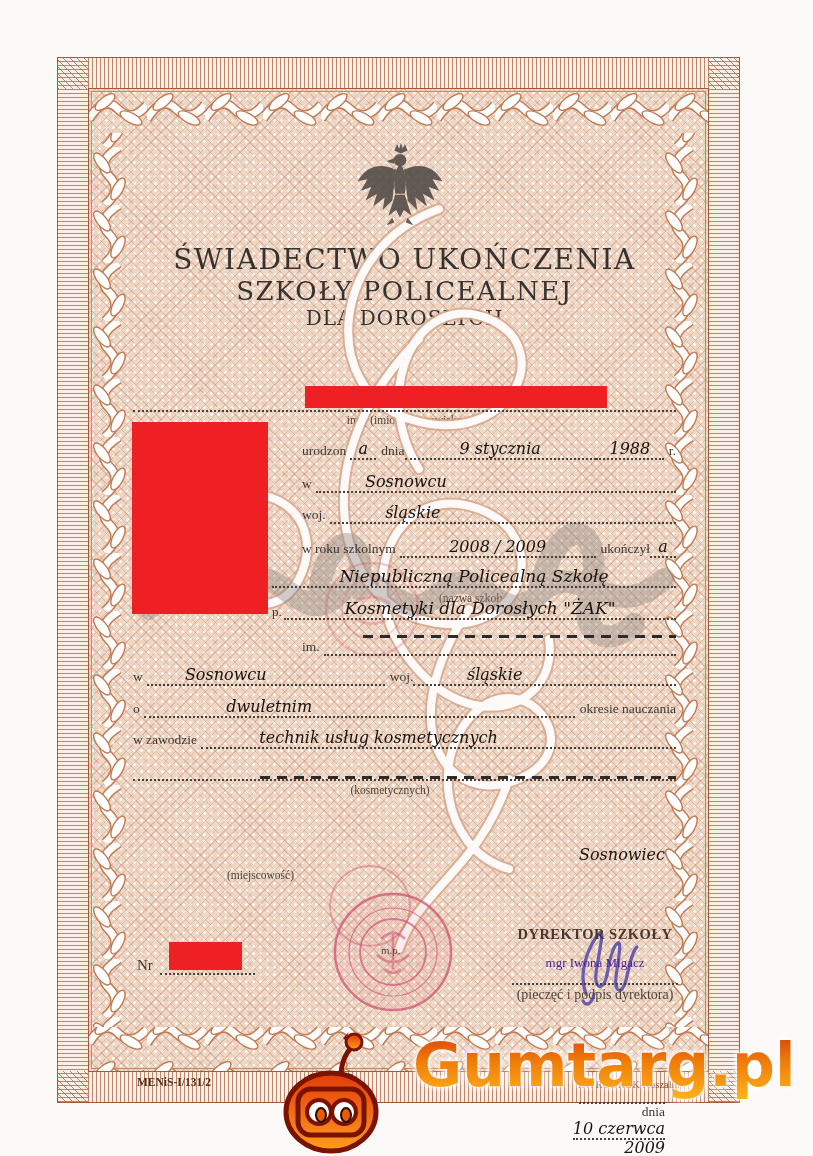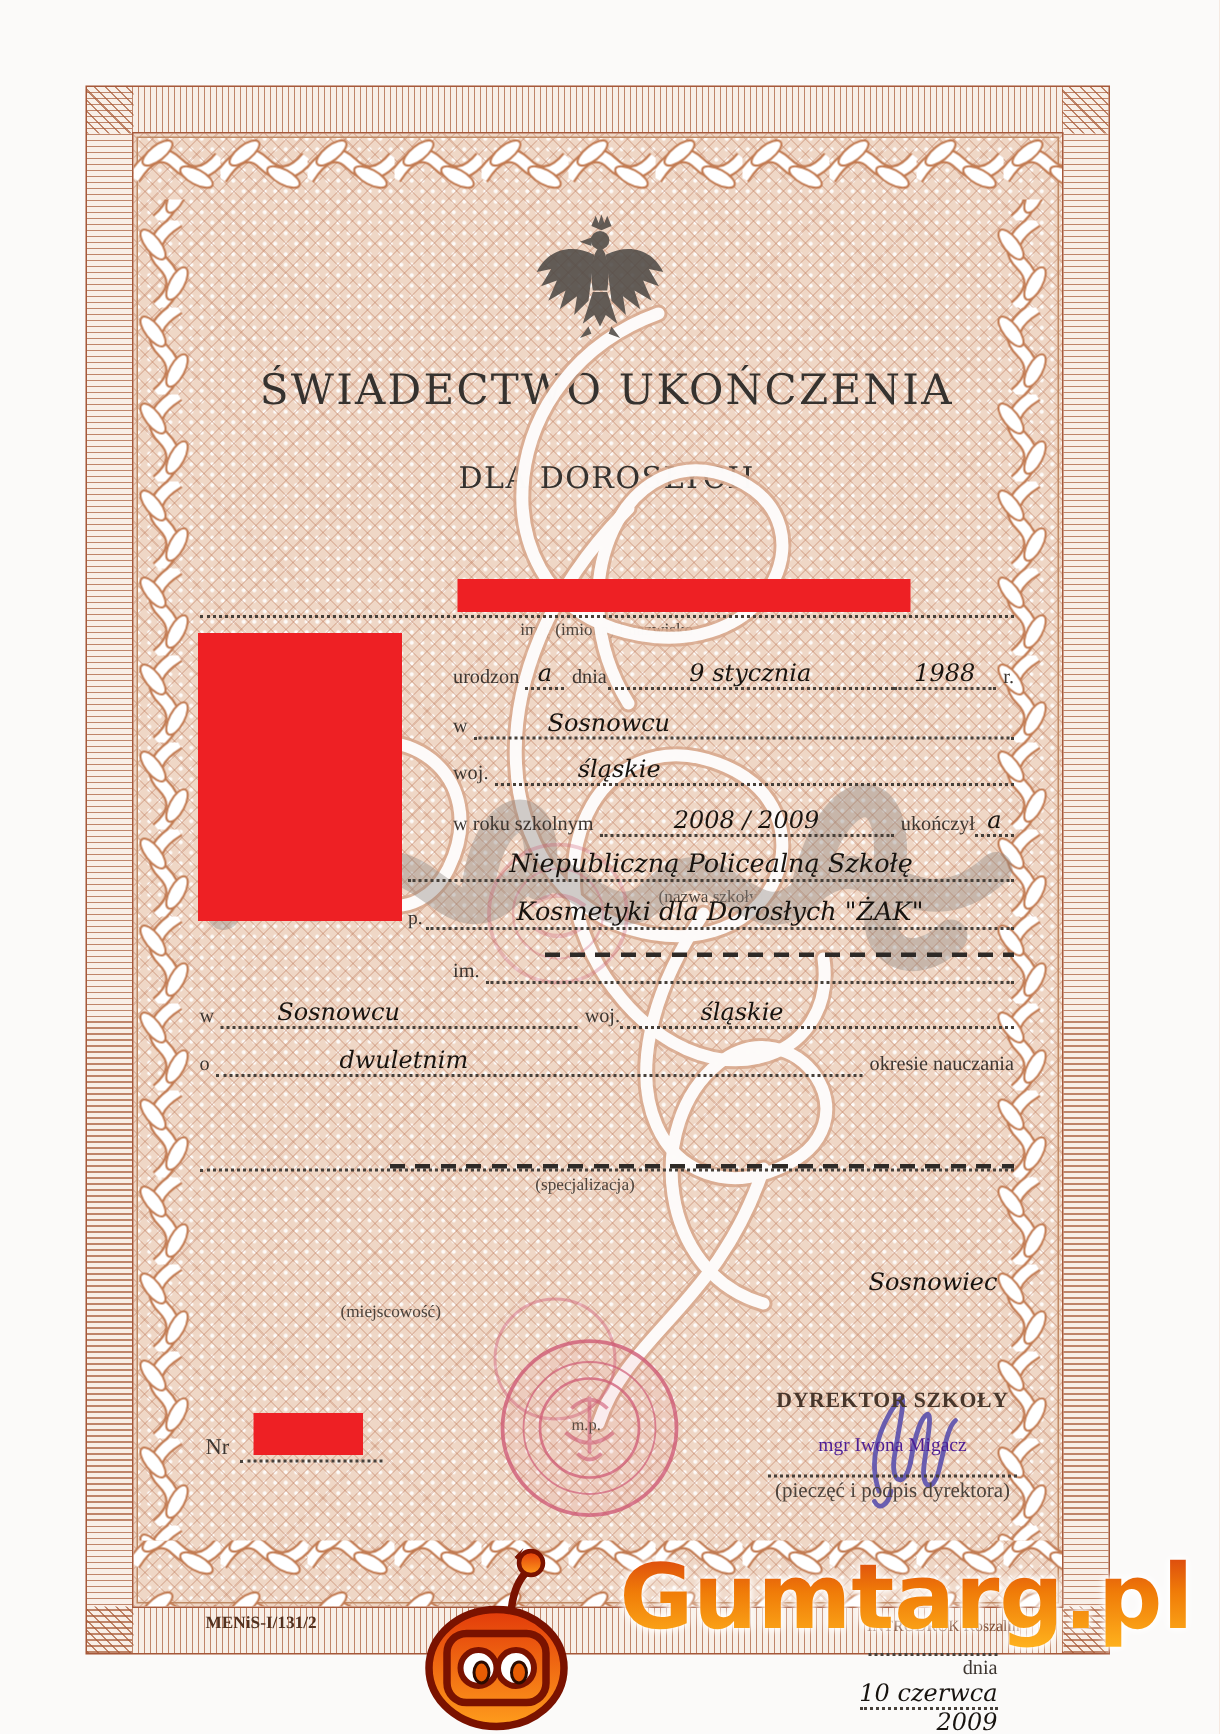--- a/index.html
+++ b/index.html
@@ -166,20 +166,21 @@
       <path d="M44,18 l-8,3 8,3 z"></path>
       <path d="M50,24 C44,30 43,42 45,55 L55,55 C57,42 56,30 50,24 z"></path>
       <path d="M46,30 C30,22 14,26 6,42 L16,40 L9,52 L20,48 L14,62 L26,55 L22,68 L34,59 L32,72 L42,62 Z"></path>
       <path d="M54,30 C70,22 86,26 94,42 L84,40 L91,52 L80,48 L86,62 L74,55 L78,68 L66,59 L68,72 L58,62 Z"></path>
       <path d="M45,56 L55,56 L62,78 L54,72 L50,80 L46,72 L38,78 Z"></path>
       <path d="M42,80 l-6,8 8,-3 z M58,80 l6,8 -8,-3 z"></path>
     </g>
   </svg>
 
   <div class="title t1">ŚWIADECTWO UKOŃCZENIA</div>
+  <div class="title t2">SZKOŁY POLICEALNEJ</div>
   <div class="title t3">DLA DOROSŁYCH</div>
 
   <div class="row" style="left:133px;right:137px;top:393px;z-index:2;">
     <div class="dots"><span></span></div>
   </div>
   <div class="caption" style="left:133px;width:543px;top:414px;">imię (imiona) i nazwisko</div>
 
   <div class="row" style="left:302px;right:137px;top:441px;z-index:2;">
     <span class="lbl">urodzon</span>
     <div class="dots" style="flex:0 0 26px;"><span>a</span></div>
@@ -229,26 +230,30 @@
     <span class="lbl after">woj.</span>
     <div class="dots sh50"><span>śląskie</span></div>
   </div>
 
   <div class="row" style="left:133px;right:137px;top:699px;z-index:2;">
     <span class="lbl">o</span>
     <div class="dots sh90"><span>dwuletnim</span></div>
     <span class="lbl after">okresie nauczania</span>
   </div>
 
+  <div class="row" style="left:133px;right:137px;top:730px;z-index:2;">
+    <span class="lbl">w zawodzie</span>
+    <div class="dots sh60"><span>technik usług kosmetycznych</span></div>
+  </div>
 
   <div class="row" style="left:133px;right:137px;top:762px;z-index:2;">
     <div class="dots"><span></span></div>
   </div>
   <div class="dashline" style="left:260px;right:137px;top:776px;z-index:2;"></div>
-  <div class="caption" style="left:300px;width:180px;top:784px;">(specjalizacja)</div>
+  <div class="caption" style="left:300px;width:180px;top:784px;">(kosmetycznych)</div>
 
   <div class="row" style="left:133px;right:148px;top:847px;z-index:2;flex-direction:column;">
     <div class="dots" style="flex:0 0 255px;"><span>Sosnowiec</span></div>
     <span class="lbl after">dnia</span>
     <div class="dots"><span>10 czerwca</span></div>
     <div class="dots" style="flex:0 0 58px;"><span>2009</span></div>
     <span class="lbl after">r.</span>
   </div>
   <div class="caption" style="left:133px;width:255px;top:869px;">(miejscowość)</div>
 

